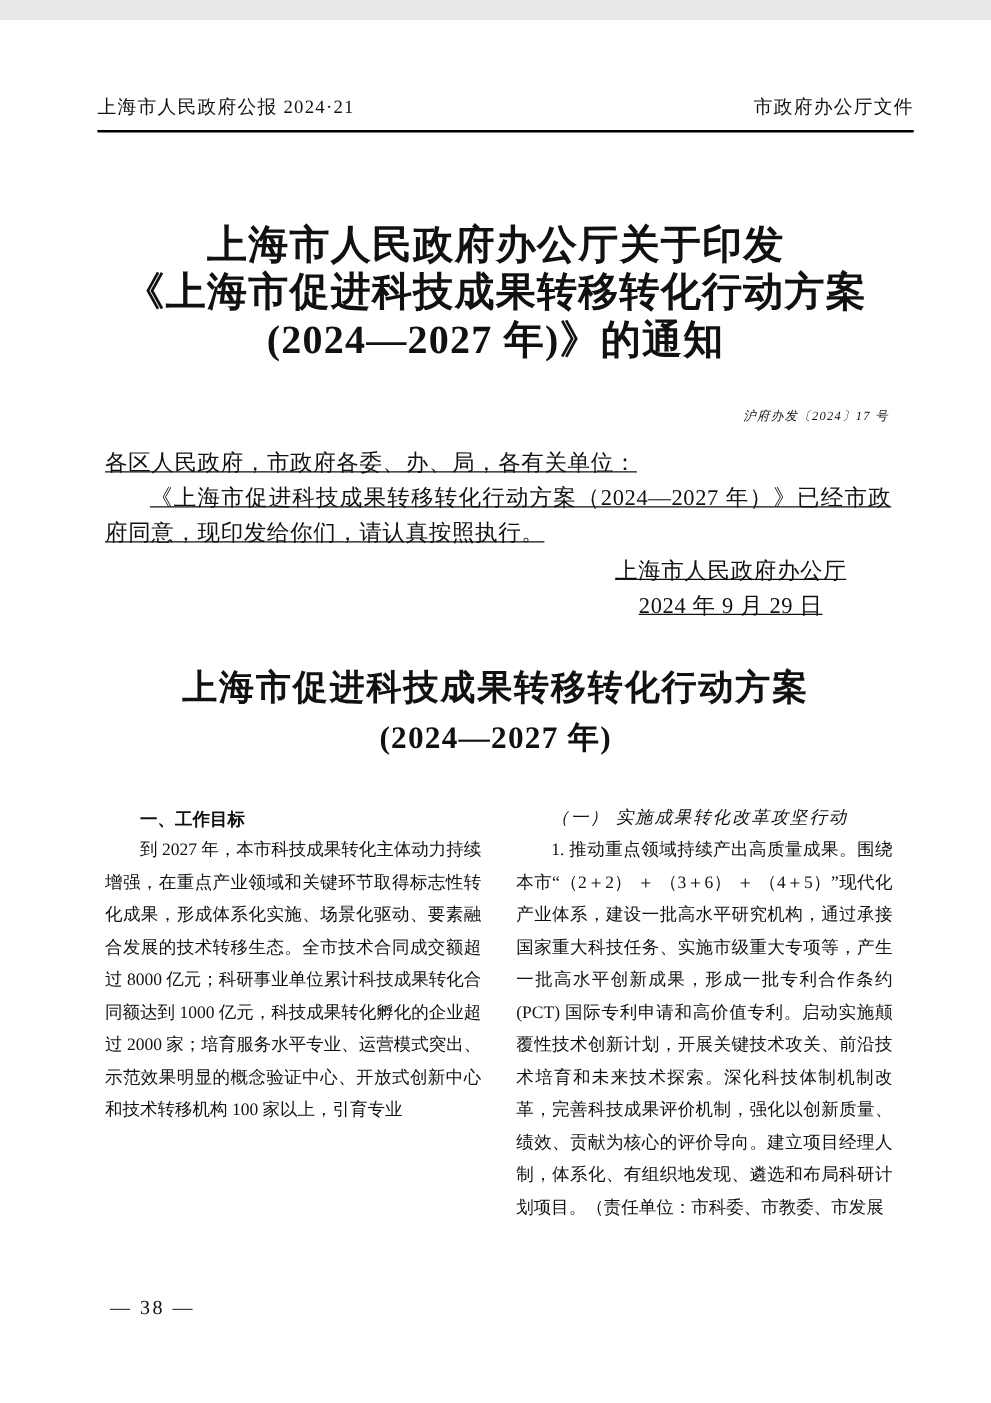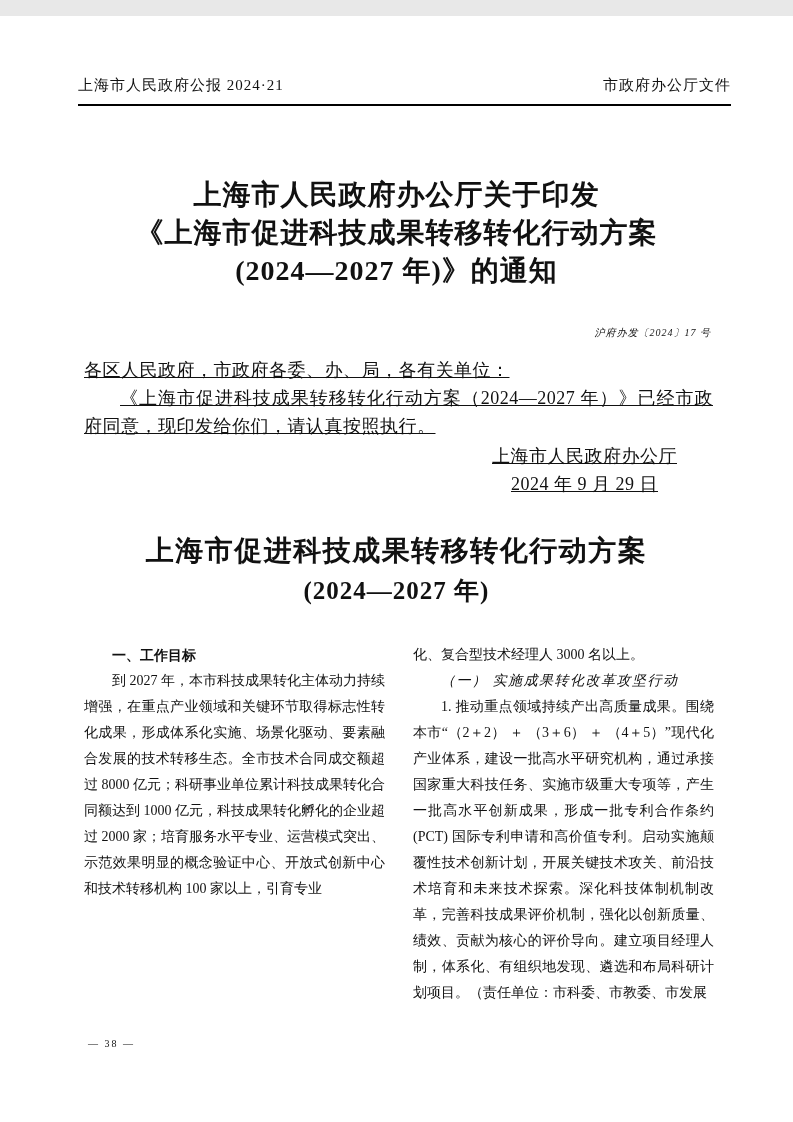--- a/index.html
+++ b/index.html
@@ -19,21 +19,21 @@
     font-size:15px;letter-spacing:1px;
   }
   .header-rule{
     position:absolute;top:88px;left:78px;right:62px;
     height:2px;background:#000;
   }
   
   .notice-title{
     position:absolute;top:160px;left:0;right:0;
     text-align:center;font-weight:bold;
-    font-size:28px;line-height:38px;letter-spacing:1px;
+    font-size:32px;line-height:38px;letter-spacing:1px;
   }
   
   .doc-number{
     position:absolute;top:310px;left:84px;right:82px;
     text-align:right;font-style:italic;
     font-size:10px;letter-spacing:1px;
   }
   
   .intro{
     position:absolute;top:340px;left:84px;right:80px;
@@ -66,21 +66,21 @@
     text-indent:2em;font-weight:bold;
     font-family:"Liberation Sans", sans-serif;
     text-align:left;
   }
   .h-kai{
     text-indent:2em;font-style:italic;letter-spacing:1.5px;text-align:left;
   }
   
   .page-num{
     position:absolute;top:1022px;left:88px;
-    font-size:10px;letter-spacing:2px;
+    font-size:16px;letter-spacing:2px;
   }
 </style>
 </head>
 <body>
 
 <div class="page">
 
   <div class="header-row">
     <span>上海市人民政府公报 2024·21</span>
     <span>市政府办公厅文件</span>
@@ -106,21 +106,20 @@
     <div class="plan-title">上海市促进科技成果转移转化行动方案</div>
     <div class="plan-subtitle">(2024—2027 年)</div>
   </div>
 
   <div class="columns">
     <div class="col" id="col-left">
         <div class="block h-bold">一、工作目标</div>
         <div class="block para">到 2027 年，本市科技成果转化主体动力持续增强，在重点产业领域和关键环节取得标志性转化成果，形成体系化实施、场景化驱动、要素融合发展的技术转移生态。全市技术合同成交额超过 8000 亿元；科研事业单位累计科技成果转化合同额达到 1000 亿元，科技成果转化孵化的企业超过 2000 家；培育服务水平专业、运营模式突出、示范效果明显的概念验证中心、开放式创新中心和技术转移机构 100 家以上，引育专业</div>
       </div>
     <div class="col" id="col-right">
-        <div class="block para-cont">化、复合型技术经理人 3000 名以上。</div>
         <div class="block h-kai">（一） 实施成果转化改革攻坚行动</div>
         <div class="block para">1. 推动重点领域持续产出高质量成果。围绕本市“（2＋2） ＋ （3＋6） ＋ （4＋5）”现代化产业体系，建设一批高水平研究机构，通过承接国家重大科技任务、实施市级重大专项等，产生一批高水平创新成果，形成一批专利合作条约 (PCT) 国际专利申请和高价值专利。启动实施颠覆性技术创新计划，开展关键技术攻关、前沿技术培育和未来技术探索。深化科技体制机制改革，完善科技成果评价机制，强化以创新质量、绩效、贡献为核心的评价导向。建立项目经理人制，体系化、有组织地发现、遴选和布局科研计划项目。（责任单位：市科委、市教委、市发展</div>
       </div>
   </div>
 
   <div class="page-num">— 38 —</div>
 
 </div>
 
 </body></html>

